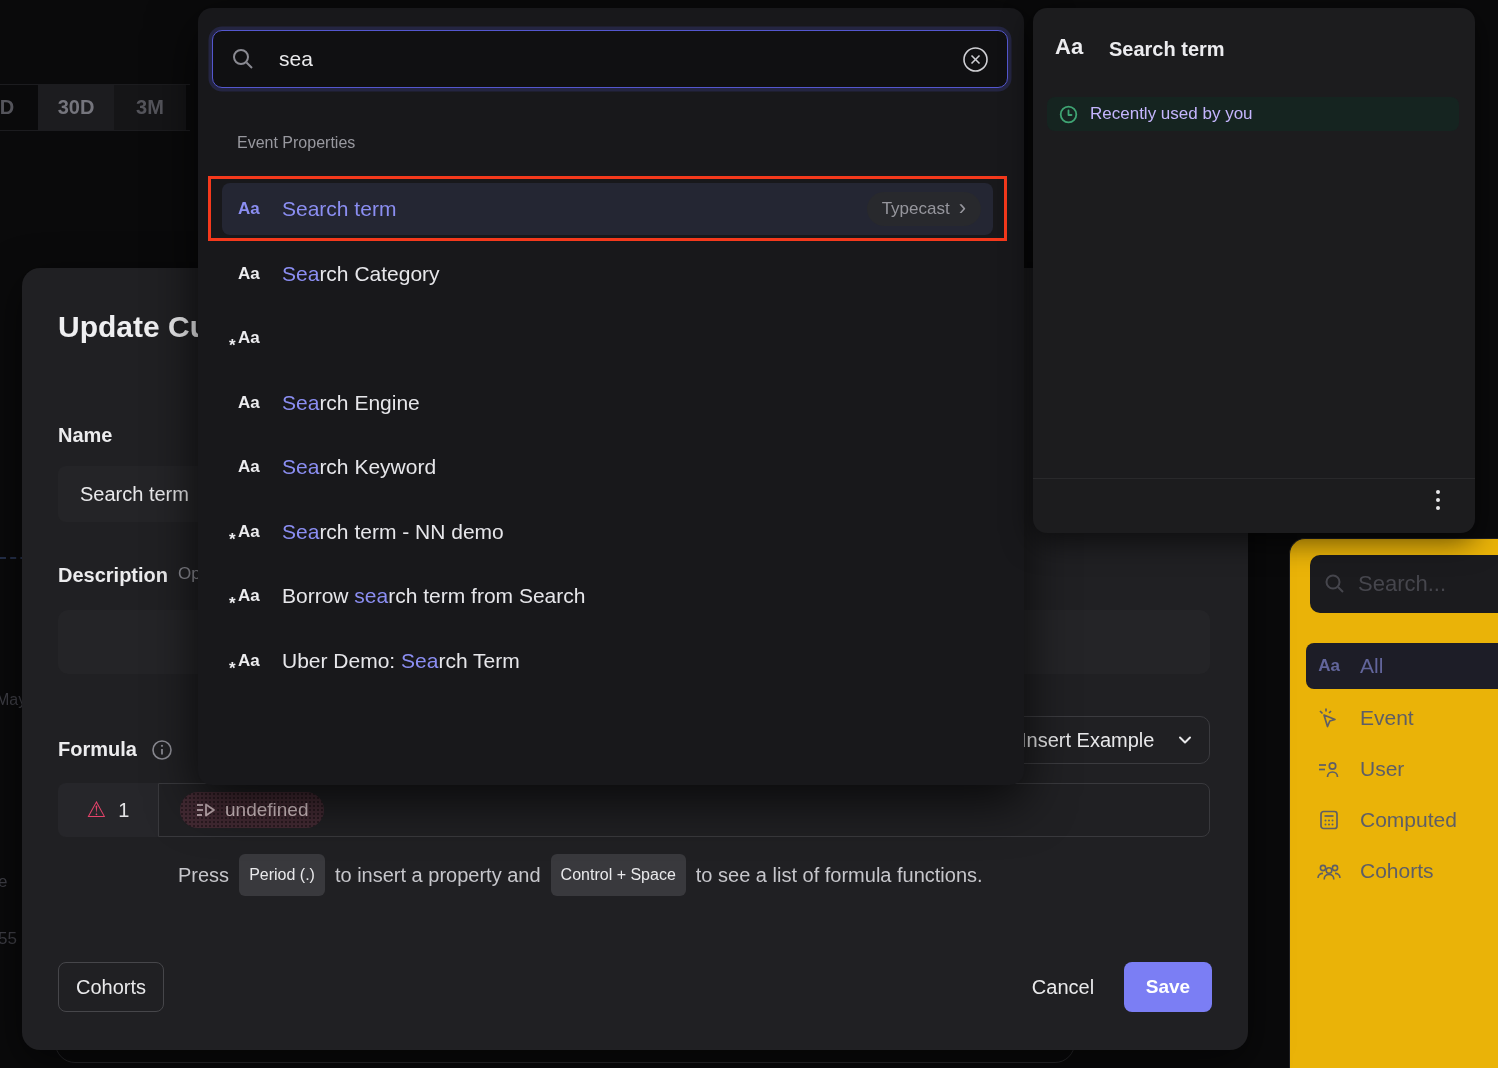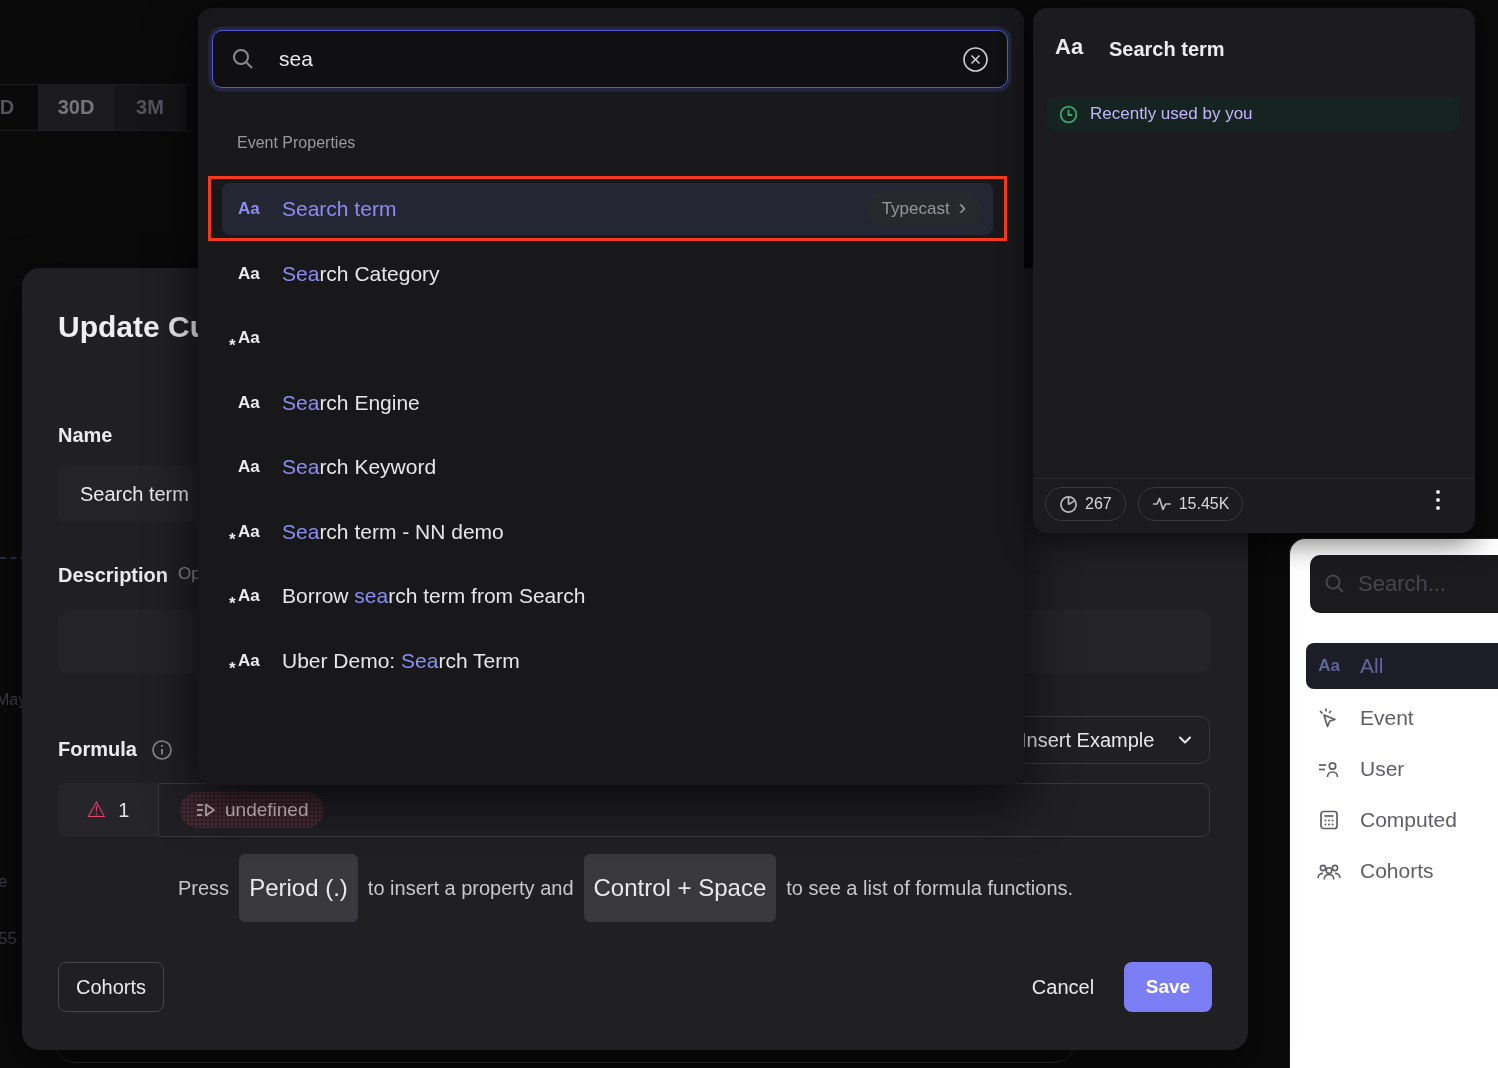--- a/index.html
+++ b/index.html
@@ -9,21 +9,21 @@
 
   
   .tabstrip { left:0; top:84px; width:190px; height:47px; border-top:1px solid #1c1c1f; border-bottom:1px solid #1c1c1f; }
   .tab { position:absolute; top:0; height:45px; line-height:45px; text-align:center; font-size:20px; font-weight:600; color:#54545b; }
   .tab.active { background:#1c1c1f; color:#75757d; }
   .frag { color:#3e3e45; }
   .dashline { left:0; top:557px; width:57px; border-top:2px dashed #2c3a5c; opacity:.8; }
   .ghost-outline { left:55px; top:960px; width:1020px; height:103px; border:1px solid #29292c; border-radius:20px; }
 
   
-  .sidebar { left:1289px; top:538px; width:209px; height:530px; background:#ffffff; border-radius:16px 0 0 0; border-left:1px solid #1e1e22; border-top:1px solid #1e1e22; }
+  .sidebar { left:1289px; top:538px; width:209px; height:530px; background:#eab308; border-radius:16px 0 0 0; border-left:1px solid #1e1e22; border-top:1px solid #1e1e22; }
   .sb-search { position:absolute; left:20px; top:16px; width:200px; height:58px; background:#1b1b1e; border-radius:10px; display:flex; align-items:center; padding-left:14px; gap:12px; }
   .sb-search .ph { font-size:22px; color:#46464d; }
   .sb-row { position:absolute; left:16px; width:200px; height:46px; display:flex; align-items:center; gap:18px; padding-left:10px; color:#5e5e66; font-size:21px; }
   .sb-row .sb-ic { width:26px; display:flex; justify-content:center; color:#5e5e66; font-weight:700; font-size:17px; }
   .sb-row.selected { background:#1d1d27; border-radius:8px; color:#62659b; }
   .sb-row.selected .sb-ic { color:#62659b; }
 
   
   .details { left:1033px; top:8px; width:442px; height:525px; background:#1c1c1e; border-radius:14px; box-shadow:0 8px 30px rgba(0,0,0,.6); z-index:6; }
   .details .aa { position:absolute; left:22px; top:26px; font-size:22px; font-weight:700; color:#ececef; }
@@ -43,21 +43,21 @@
   .name-input { position:absolute; left:36px; top:198px; width:560px; height:56px; background:#242427; border-radius:8px; display:flex; align-items:center; padding-left:22px; font-size:20px; color:#e8e8ea; }
   .desc-area { position:absolute; left:36px; top:342px; width:1152px; height:64px; background:#242427; border-radius:10px; }
   .insert-btn { position:absolute; left:976px; top:448px; width:212px; height:48px; border:1px solid #3b3b3f; border-radius:10px; display:flex; align-items:center; padding-left:22px; font-size:20px; color:#e8e8ea; }
   .formula-row { position:absolute; left:36px; top:515px; height:54px; display:flex; }
   .err-box { width:100px; height:54px; background:#26262a; border-radius:8px 0 0 8px; display:flex; align-items:center; justify-content:center; gap:12px; }
   .warn { color:#e4436a; font-size:22px; line-height:1; }
   .err-count { font-size:20px; color:#e3e3e5; }
   .formula-input { width:1052px; height:54px; border:1px solid #39393d; border-radius:0 8px 8px 0; display:flex; align-items:center; padding-left:21px; }
   .undef-pill { height:36px; display:flex; align-items:center; gap:9px; padding:4px 16px; border-radius:18px; background:#432a33; background-image:radial-gradient(rgba(0,0,0,.38) 1px, transparent 1px); background-size:4px 4px; color:#dcc9cd; font-size:19px; }
   .hint { position:absolute; left:156px; top:586px; display:flex; align-items:center; gap:10px; font-size:20px; color:#c6c6cb; }
-  .kbd { background:#39393d; color:#e9e9eb; border-radius:6px; padding:20px 10px; font-size:24px; }
+  .kbd { background:#39393d; color:#e9e9eb; border-radius:6px; padding:12px 10px; font-size:16px; }
   .btn-delete { position:absolute; left:36px; top:694px; width:106px; height:50px; border:1px solid #46464a; border-radius:8px; display:flex; align-items:center; justify-content:center; font-size:20px; color:#e9e9eb; }
   .btn-cancel { position:absolute; left:986px; top:694px; width:110px; height:50px; display:flex; align-items:center; justify-content:center; font-size:20px; color:#e9e9eb; }
   .btn-save { position:absolute; left:1102px; top:694px; width:88px; height:50px; background:#7b7ef4; border-radius:8px; display:flex; align-items:center; justify-content:center; font-size:19px; font-weight:600; color:#ffffff; }
 
   
   .dropdown { left:198px; top:8px; width:826px; height:777px; background:#18181b; border-radius:14px; box-shadow:0 16px 50px rgba(0,0,0,.7); z-index:5; }
   .dd-search { position:absolute; left:14px; top:22px; width:796px; height:58px; background:#101012; border:1.5px solid #5457cf; border-radius:10px; box-shadow:0 0 0 3.5px rgba(84,87,207,.22); display:flex; align-items:center; padding:0 18px; gap:24px; }
   .dd-search .val { font-size:21px; color:#eaeaec; flex:1; }
   .dd-header { position:absolute; left:39px; top:126px; font-size:16px; color:#98989f; }
   .dd-rows { position:absolute; left:24px; top:175px; width:771px; }
@@ -278,40 +278,20 @@
     <div class="aa">Aa</div>
     <div class="ttl">Search term</div>
     <div class="recent-pill">
       <svg width="19" height="19" viewBox="0 0 19 19">
           <circle cx="9.5" cy="9.5" r="7.8" fill="none" stroke="#3fa473" stroke-width="1.8"></circle>
           <polyline points="9.5,5.5 9.5,10 12.5,10" fill="none" stroke="#3fa473" stroke-width="1.8" stroke-linecap="round" stroke-linejoin="round"></polyline>
         </svg>
       <span>Recently used by you</span>
     </div>
     <div class="divider"></div>
-    <div class="stats" id="stats">
-        <div class="stat-pill">
-          <span>
-            <svg width="19" height="19" viewBox="0 0 19 19">
-              <circle cx="9.5" cy="9.5" r="7.6" fill="none" stroke="#b9b9be" stroke-width="1.7"></circle>
-              <line x1="9.5" y1="9.5" x2="9.5" y2="2" stroke="#b9b9be" stroke-width="1.7"></line>
-              <line x1="9.5" y1="9.5" x2="15.8" y2="5.6" stroke="#b9b9be" stroke-width="1.7"></line>
-            </svg>
-          </span>
-          <span>267</span>
-        </div>
-        <div class="stat-pill">
-          <span>
-            <svg width="20" height="14" viewBox="0 0 20 14">
-              <polyline points="1,7 5,7 7.5,1.5 11,12.5 13.5,7 19,7" fill="none" stroke="#b9b9be" stroke-width="1.7" stroke-linejoin="round"></polyline>
-            </svg>
-          </span>
-          <span>15.45K</span>
-        </div>
-      </div>
   </div>
   <div class="kebab">
       <i></i>
       <i></i>
       <i></i>
     </div>
 
 </div>
 
 </body></html>

